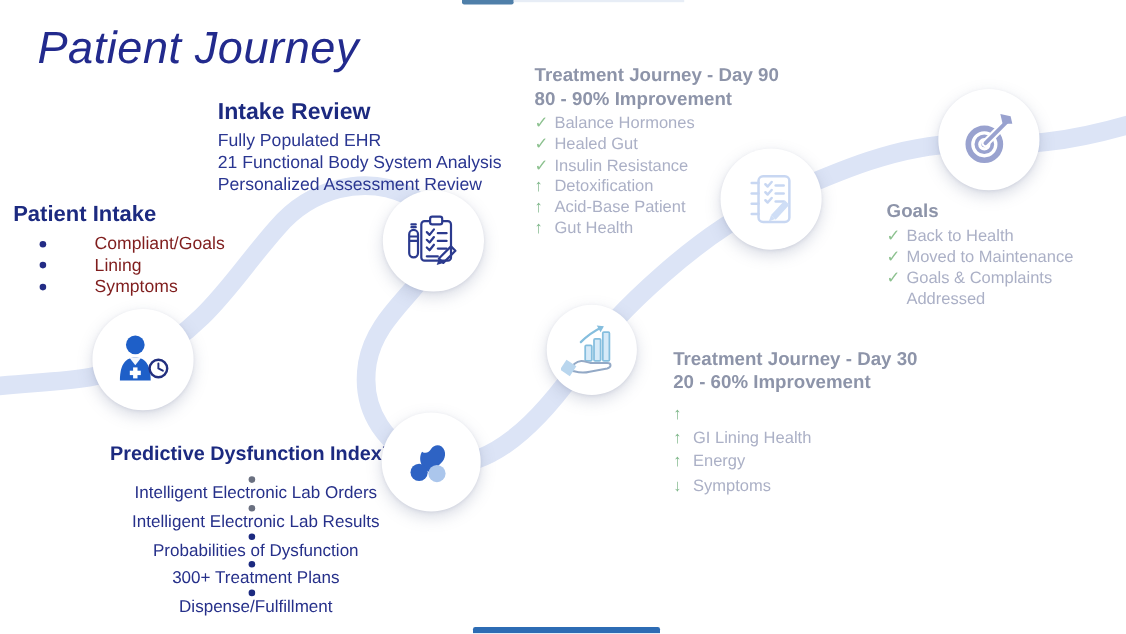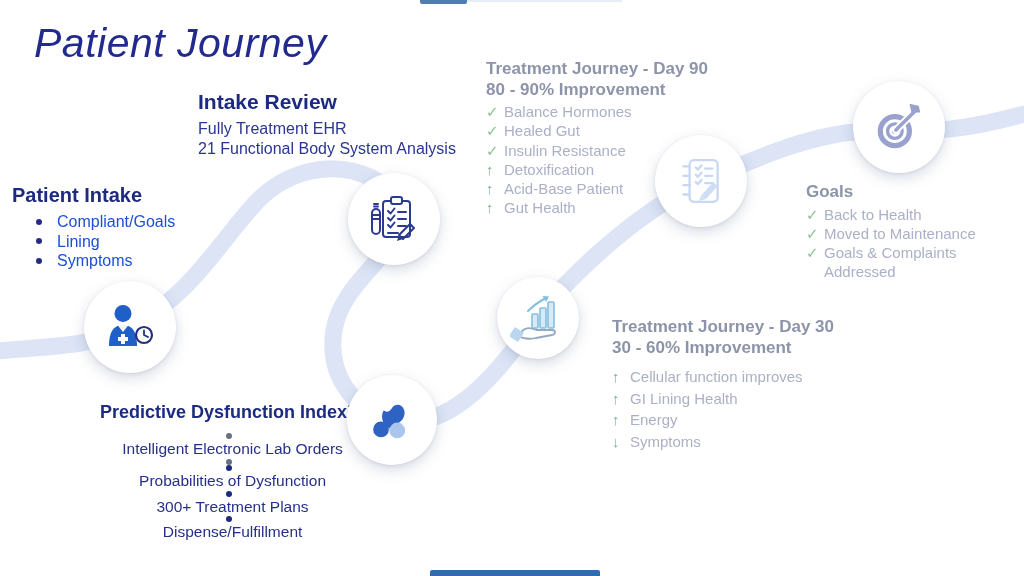--- a/index.html
+++ b/index.html
@@ -24,21 +24,21 @@
   .hdr-navy{margin:0;color:#1c2a80;font-weight:bold;}
   .hdr-gray{margin:0;color:#8d94a9;font-weight:bold;font-size:17px;line-height:20.5px;}
   .body-navy{color:#2a3691;font-size:16px;line-height:20px;}
 
   .intake-review{left:198px;top:90px;}
   .intake-review h2{font-size:21px;margin-bottom:5px;}
 
   .patient-intake{left:12px;top:184px;}
   .patient-intake h2{font-size:20px;}
   .pi-list{margin-top:5px;}
-  .pi-item{display:flex;align-items:center;font-size:16px;line-height:19.5px;color:#1d4ed8;}
+  .pi-item{display:flex;align-items:center;font-size:16px;line-height:19.5px;color:#7f1d1d;gap:29px;}
   .dot{width:6px;height:6px;border-radius:50%;background:#232c85;margin:0 15px 0 24px;flex:none;}
 
   .day90{left:486px;top:59px;}
   .day30{left:612px;top:317px;}
   .goals{left:806px;top:182px;}
   .t-items{margin-top:2px;}
   .day30 .t-items{margin-top:8px;}
   .goals .t-items{margin-top:2px;}
   .t-item{display:flex;font-size:15px;line-height:19.3px;color:#abb0c6;}
   .day30 .t-item{line-height:21.5px;}
@@ -88,22 +88,23 @@
   </svg>
 
   <div class="topbar"></div>
   <div class="topline"></div>
   <div class="bottombar"></div>
 
   <h1 class="title">Patient Journey</h1>
 
   <section class="blk intake-review">
     <h2 class="hdr-navy">Intake Review</h2>
-    <div class="body-navy">Fully Treatment EHR</div>
+    <div class="body-navy">Fully Populated EHR</div>
     <div class="body-navy">21 Functional Body System Analysis</div>
+    <div class="body-navy">Personalized Assessment Review</div>
   </section>
 
   <section class="blk patient-intake">
     <h2 class="hdr-navy">Patient Intake</h2>
     <div class="pi-list">
       <div class="pi-item">
           <span class="dot"></span>
           <span>Compliant/Goals</span>
         </div>
       <div class="pi-item">
@@ -161,25 +162,24 @@
         </div>
       <div class="t-item">
           <span class="mk check">✓</span>
           <span class="lbl">Goals &amp; Complaints Addressed</span>
         </div>
     </div>
   </section>
 
   <section class="blk day30">
     <h3 class="hdr-gray">Treatment Journey - Day 30</h3>
-    <h3 class="hdr-gray">30 - 60% Improvement</h3>
+    <h3 class="hdr-gray">20 - 60% Improvement</h3>
     <div class="t-items">
       <div class="t-item">
           <span class="mk up">↑</span>
-          <span class="lbl">Cellular function improves</span>
         </div>
       <div class="t-item">
           <span class="mk up">↑</span>
           <span class="lbl">GI Lining Health</span>
         </div>
       <div class="t-item">
           <span class="mk up">↑</span>
           <span class="lbl">Energy</span>
         </div>
       <div class="t-item">
@@ -191,20 +191,21 @@
 
   <section class="blk pdi">
     <h2 class="hdr-navy">Predictive Dysfunction Index™</h2>
     <div class="pdi-list">
       <div class="pdi-item">
           <span class="dot gray"></span>
           <span>Intelligent Electronic Lab Orders</span>
         </div>
       <div class="pdi-item">
           <span class="dot gray"></span>
+          <span>Intelligent Electronic Lab Results</span>
         </div>
       <div class="pdi-item">
           <span class="dot navy"></span>
           <span>Probabilities of Dysfunction</span>
         </div>
       <div class="pdi-item">
           <span class="dot navy"></span>
           <span>300+ Treatment Plans</span>
         </div>
       <div class="pdi-item">

